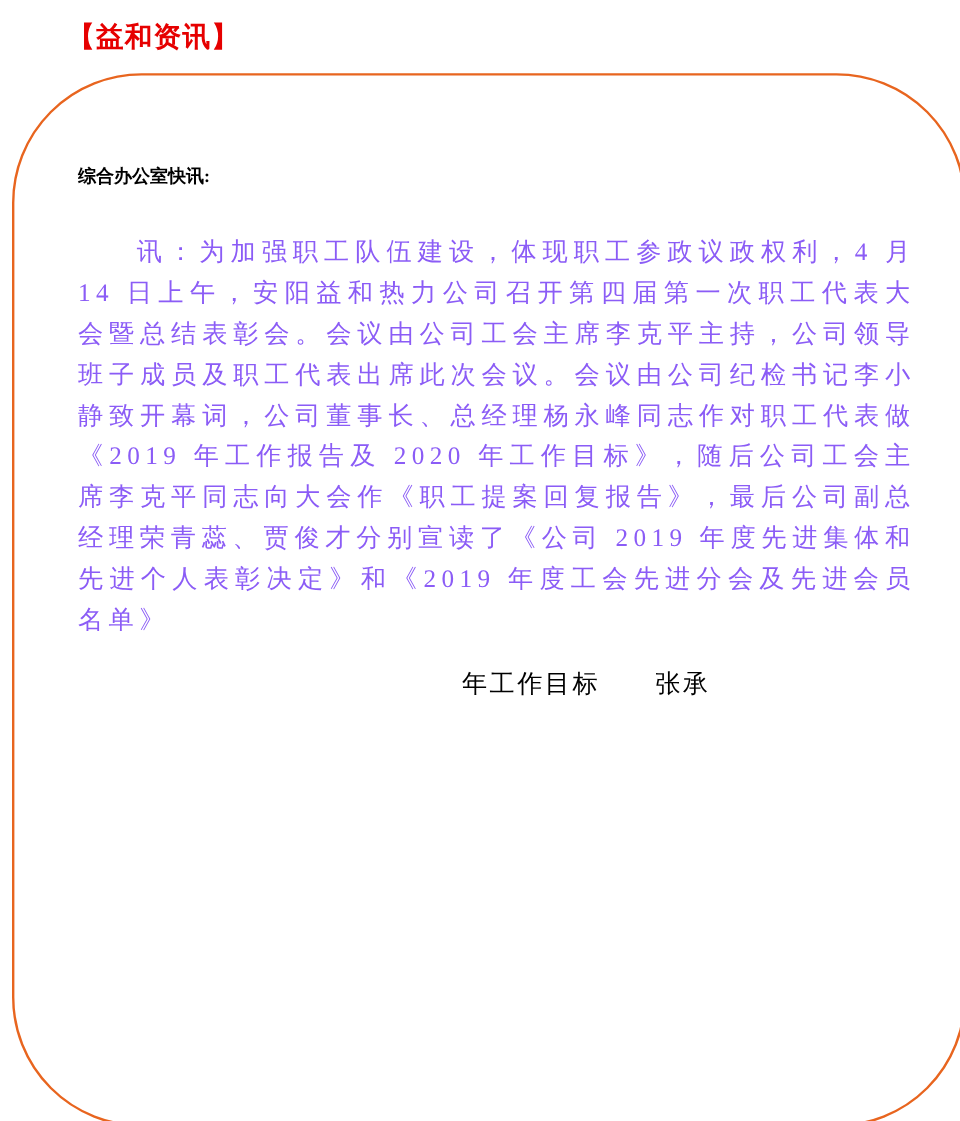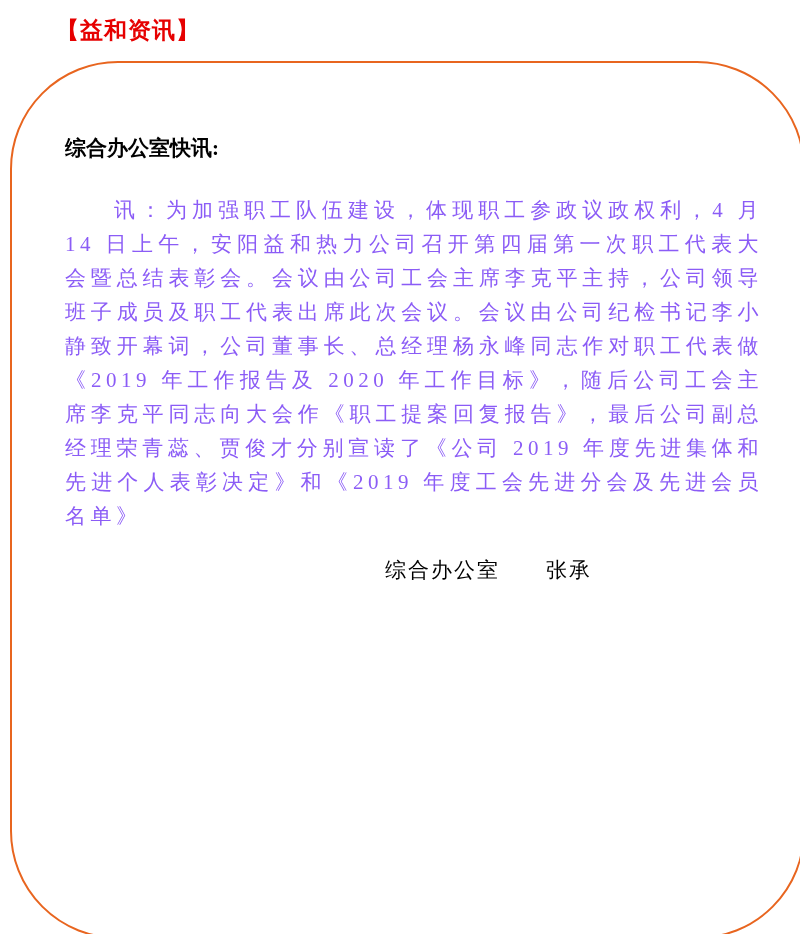--- a/index.html
+++ b/index.html
@@ -32,21 +32,21 @@
     left: 2px;
     top: 53px;
     width: 795px;
     height: 878px;
     border: 2px solid #e8651f;
     border-radius: 108px;
     background: #ffffff;
     padding: 66px 36px 0 49px;
   }
   .bulletin-title {
-    font-size: 21px;
+    font-size: 15px;
     font-weight: bold;
     line-height: 30px;
     color: #000000;
   }
   .bulletin-para {
     font-size: 21px;
     text-align: justify;
     text-indent: 49px;
     letter-spacing: 4.5px;
     color: #8b5cf6;
@@ -75,17 +75,17 @@
 
   <div class="masthead">【益和资讯】</div>
 
   <div class="bulletin-box">
 
     <div class="bulletin-title">综合办公室快讯:</div>
 
     <p class="bulletin-para para-1">讯：为加强职工队伍建设，体现职工参政议政权利，4 月 14 日上午，安阳益和热力公司召开第四届第一次职工代表大会暨总结表彰会。会议由公司工会主席李克平主持，公司领导班子成员及职工代表出席此次会议。会议由公司纪检书记李小静致开幕词，公司董事长、总经理杨永峰同志作对职工代表做《2019 年工作报告及 2020 年工作目标》，随后公司工会主席李克平同志向大会作《职工提案回复报告》，最后公司副总经理荣青蕊、贾俊才分别宣读了《公司 2019 年度先进集体和先进个人表彰决定》和《2019 年度工会先进分会及先进会员名单》</p>
 
 
-    <div class="signoff">综合办公室　　张承</div>
+    <div class="signoff">年工作目标　　张承</div>
 
   </div>
 
 </div>
 
 </body></html>

